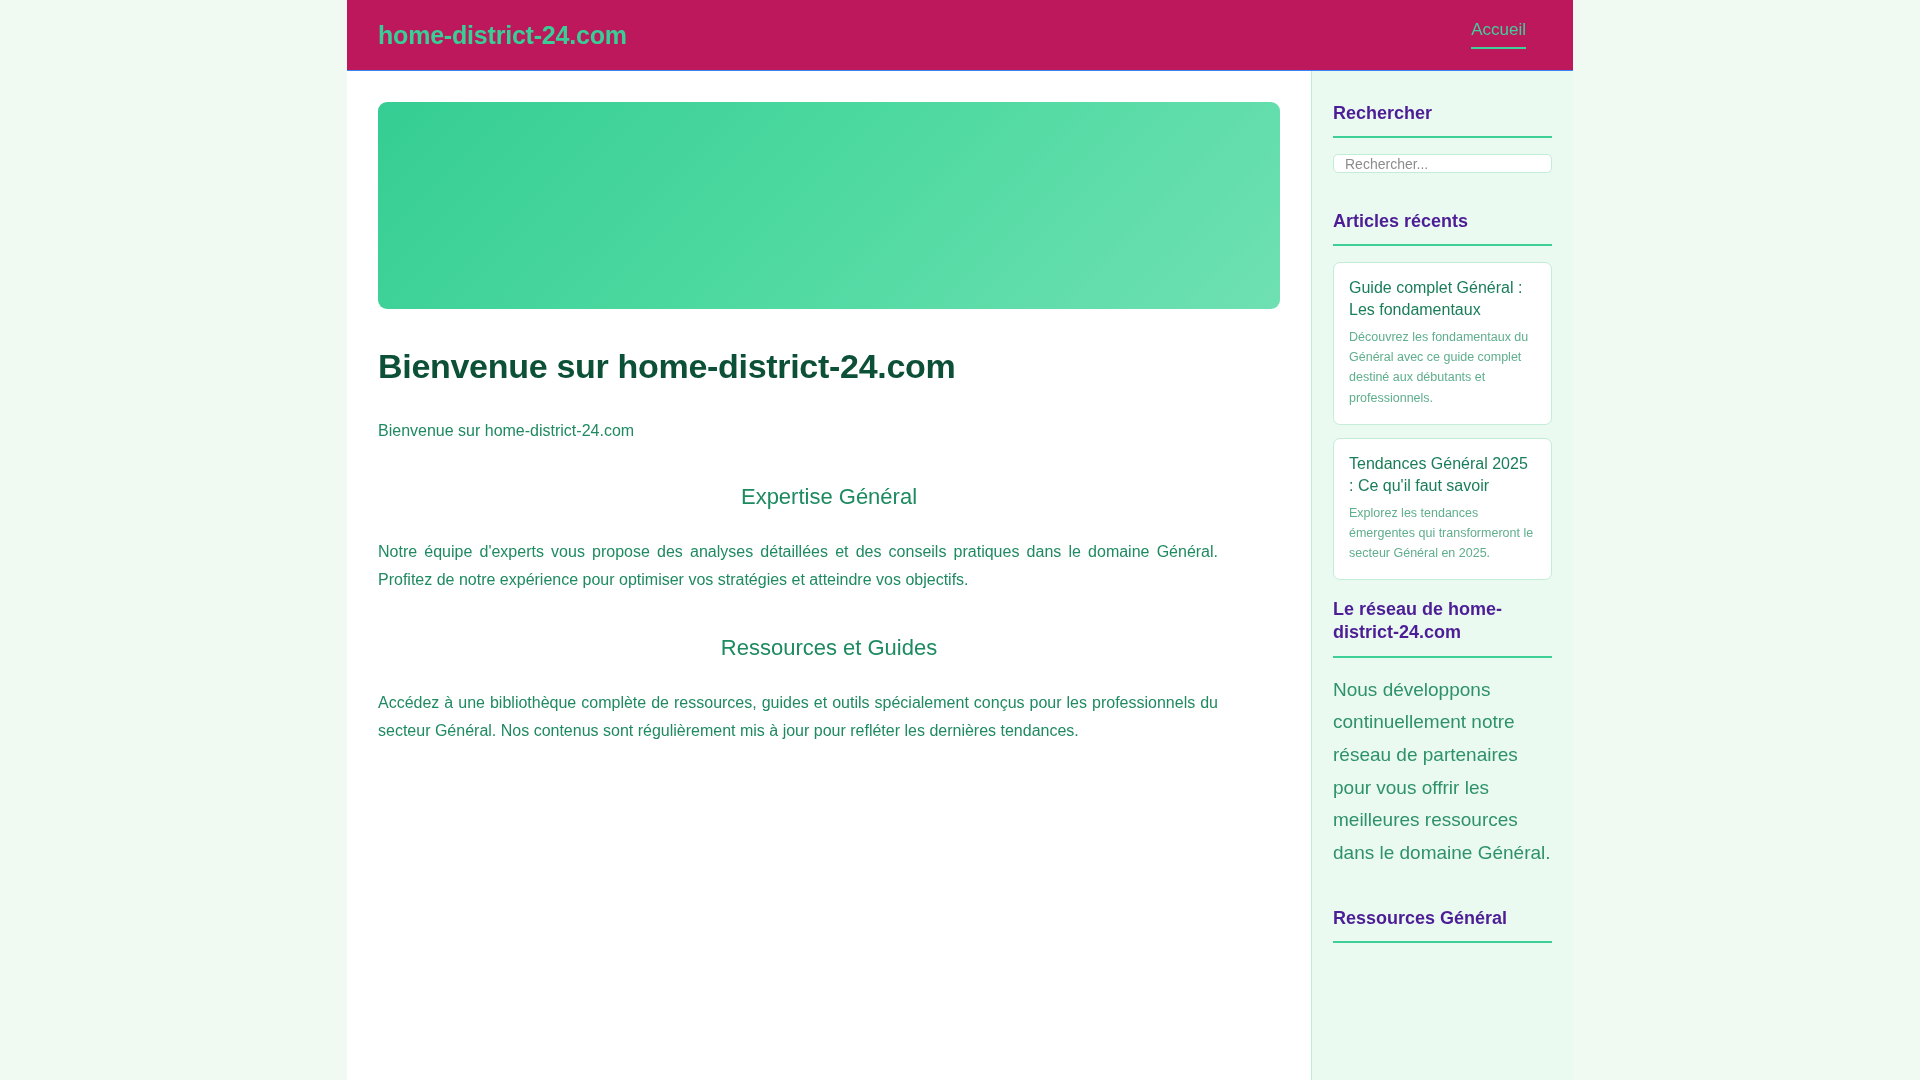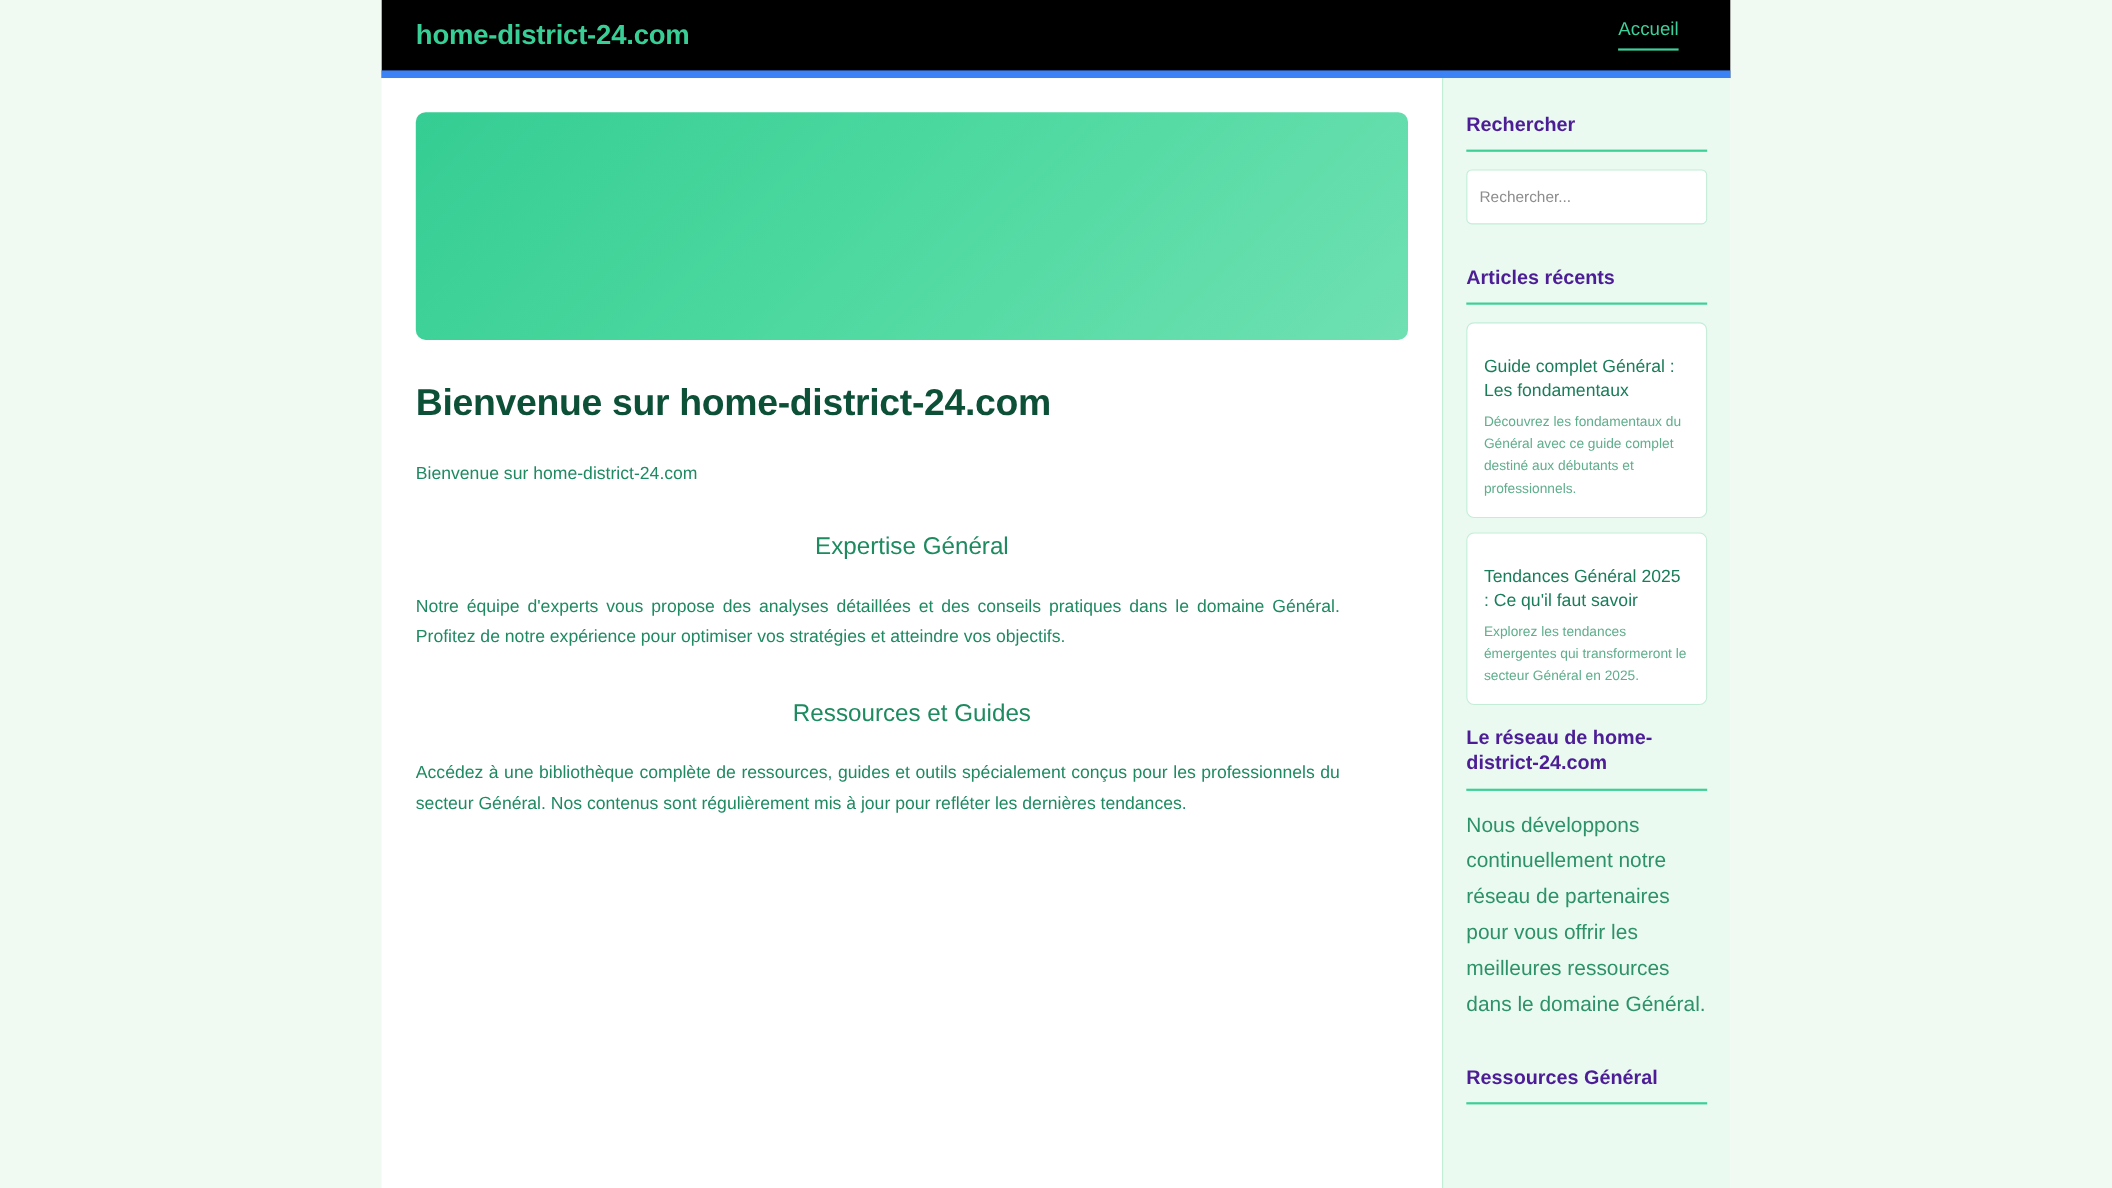--- a/index.html
+++ b/index.html
@@ -22,22 +22,22 @@
     width: 1226px;
     margin: 0 auto;
     min-height: 1080px;
     background: #ffffff;
     position: relative;
   }
 
   
   .site-header {
     height: 71px;
-    background: #000000;
-    border-bottom: 7px solid #3b82f6;
+    background: #be185d;
+    border-bottom: 1px solid #3b82f6;
     display: flex;
     align-items: center;
     justify-content: space-between;
     padding: 0 31px 0 31px;
   }
 
   .brand {
     font-size: 25px;
     font-weight: bold;
     color: #38cf96;
@@ -133,39 +133,39 @@
     padding-bottom: 11px;
     border-bottom: 2px solid #3ccf96;
   }
 
   .side-heading.spaced { margin-top: 37px; }
 
   .search-wrap { margin-top: 16px; }
 
   .search-input {
     width: 100%;
-    height: 50px;
+    height: 19px;
     border: 1px solid #c2edd6;
     border-radius: 5px;
     background: #ffffff;
     padding: 0 11px;
     font-size: 14px;
     font-family: "Liberation Sans", sans-serif;
     color: #2b2b2b;
     outline: none;
   }
   .search-input::placeholder { color: #8c8c8c; }
 
   .article-list { margin-top: 16px; }
 
   .article-card {
     background: #ffffff;
     border: 1px solid #c3edd7;
     border-radius: 7px;
-    padding: 29px 15px 16px 15px;
+    padding: 14px 15px 16px 15px;
     margin-bottom: 13px;
     cursor: pointer;
   }
   .article-card:last-child { margin-bottom: 0; }
 
   .article-title {
     font-size: 16px;
     color: #1a7d59;
     line-height: 1.37;
     margin-bottom: 6px;

